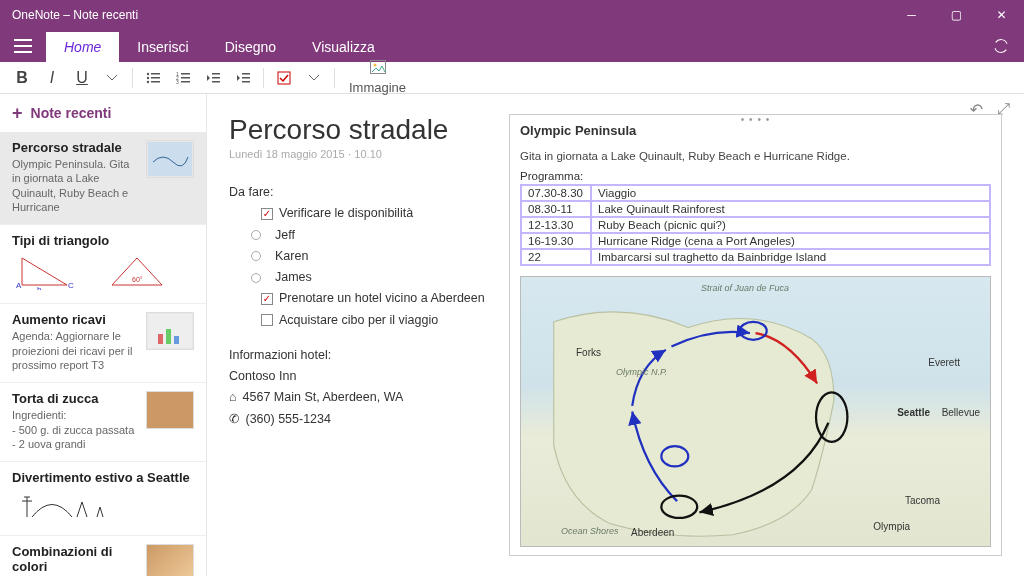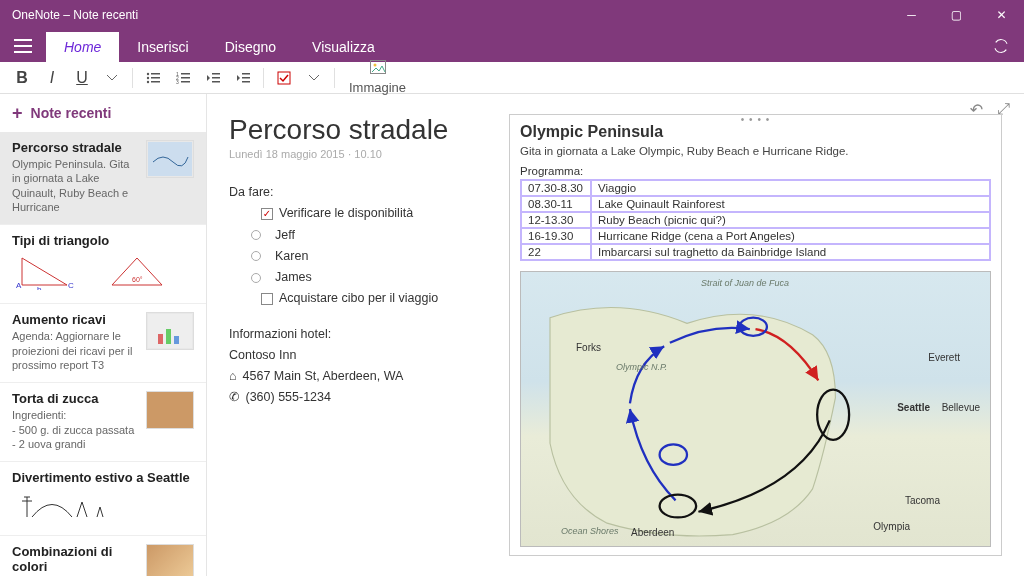--- a/index.html
+++ b/index.html
@@ -43,21 +43,21 @@
 .note .section { font-size: 12.5px; color: #333; line-height: 1.7; }
 .note .todo { display: flex; align-items: center; gap: 6px; padding-left: 32px; }
 .note .todo .box { width: 12px; height: 12px; border: 1px solid #888; display: inline-flex; align-items:center; justify-content:center; flex-shrink: 0; }
 .note .todo .box.checked::after { content: "✓"; color: #c00; font-size: 10px; line-height: 1; }
 .note .sub { padding-left: 22px; display: flex; align-items: center; gap: 14px; }
 .note .sub .dot { width: 10px; height: 10px; border: 1px solid #aaa; border-radius: 50%; flex-shrink: 0; }
 .note .info-row { display: flex; align-items: center; gap: 6px; }
 
 .attachment { flex: 1; border: 1px solid #ccc; font-size: 12px; color: #333; padding: 8px 10px; display: flex; flex-direction: column; position: relative; }
 .attachment .grip { position: absolute; top: -1px; left: 50%; transform: translateX(-50%); font-size: 10px; color: #999; letter-spacing: 1px; }
-.attachment h3 { font-size: 16px; font-weight: 700; margin-bottom: 4px; }
+.attachment h3 { font-size: 13px; font-weight: 700; margin-bottom: 12px; }
 .attachment .sub { font-size: 11.5px; color: #444; margin-bottom: 8px; }
 .attachment table { border-collapse: collapse; font-size: 11.5px; margin-bottom: 10px; width: 100%; }
 .attachment td { border: 2px solid #c4b5fd; padding: 1px 6px; }
 .attachment td:first-child { width: 70px; }
 .mapbox { flex: 1; background: linear-gradient(180deg,#d7e8ef 0%,#cfe2ea 40%,#e9ecd8 60%,#e2e5d0 100%); border: 1px solid #bbb; position: relative; overflow: hidden; }
 .mapbox svg { width: 100%; height: 100%; }
 .maplabel { position:absolute; font-size:9px; color:#6a7a6a; font-style:italic; }
 .citylabel { position:absolute; font-size:10px; color:#333; }
 </style>
 </head>
@@ -265,20 +265,24 @@
           </div>
         <div class="sub">
             <span class="dot"></span>
             <span>Karen</span>
           </div>
         <div class="sub">
             <span class="dot"></span>
             <span>James</span>
           </div>
         <div class="todo">
+            <span class="box checked"></span>
+            <span>Prenotare un hotel vicino a Aberdeen</span>
+          </div>
+        <div class="todo">
             <span class="box"></span>
             <span>Acquistare cibo per il viaggio</span>
           </div>
 
         <div style="height:14px"></div>
         <div>Informazioni hotel:</div>
         <div>Contoso Inn</div>
         <div class="info-row">
           <span>⌂</span>
           <span>4567 Main St, Aberdeen, WA</span>
@@ -286,21 +290,21 @@
         <div class="info-row">
           <span>✆</span>
           <span>(360) 555-1234</span>
         </div>
       </div>
     </div>
 
     <div class="attachment">
       <div class="grip">• • • •</div>
       <h3>Olympic Peninsula</h3>
-      <div class="sub">Gita in giornata a Lake Olympic, Ruby Beach e Hurricane Ridge.</div>
+      <div class="sub">Gita in giornata a Lake Quinault, Ruby Beach e Hurricane Ridge.</div>
       <div style="font-size:11.5px;margin-bottom:2px;">Programma:</div>
       <table>
         <tbody>
             <tr>
               <td>07.30-8.30</td>
               <td>Viaggio</td>
             </tr>
         <tr>
               <td>08.30-11</td>
               <td>Lake Quinault Rainforest</td>

